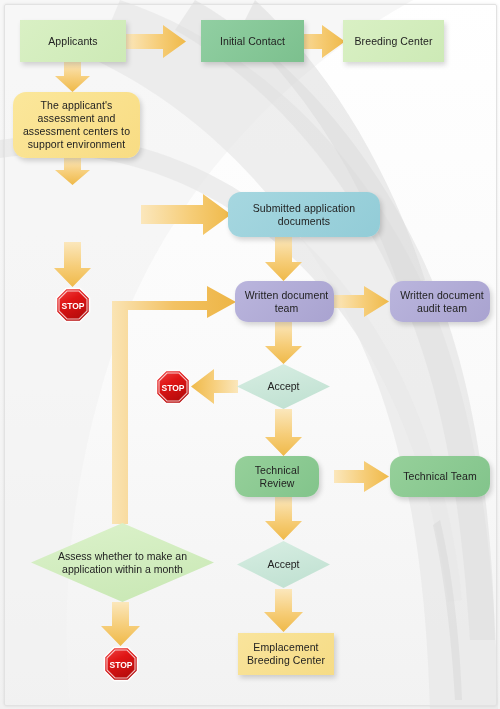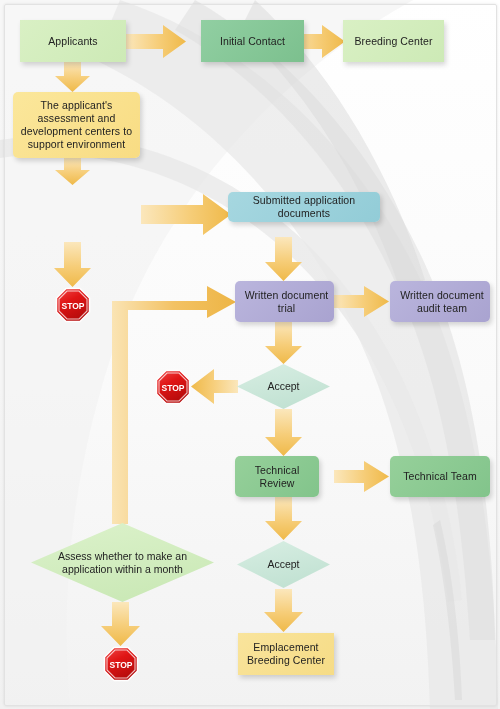--- a/index.html
+++ b/index.html
@@ -28,21 +28,21 @@
     box-sizing:border-box;
     display:flex;align-items:center;justify-content:center;
     text-align:center;
     color:#222;
     font-size:10.5px;
     line-height:13px;
     letter-spacing:.1px;
     padding:2px 5px;
   }
   .rect{ }
-  .round{ border-radius:5px; }
+  .round{ border-radius:13px; }
 
   .sh{ box-shadow:2px 3px 5px rgba(0,0,0,.16); }
 
   
   .f-lightgreen{ background:linear-gradient(135deg,#d9f0c4 0%,#cdeab6 100%);text-align:right; }
   .f-midgreen  { background:linear-gradient(135deg,#91cfa2 0%,#7cc08e 100%); }
   .f-yellowr   { background:linear-gradient(135deg,#fbe79b 0%,#f8dc83 100%); }
   .f-yellowrect{ background:linear-gradient(135deg,#f9e49c 0%,#f6dc86 100%); }
   .f-teal      { background:linear-gradient(135deg,#a6d7e0 0%,#92ccd7 100%); }
   .f-purple    { background:linear-gradient(135deg,#bab5dd 0%,#a9a3d0 100%);padding-left:9px; }
@@ -191,48 +191,48 @@
     <span>Initial Contact</span>
   </div>
 
   <div class="node rect f-lightgreen sh" style="left:343px;top:20px;width:101px;height:42px;">
     <span>Breeding Center</span>
   </div>
 
   <div class="node round f-yellowr sh" style="left:13px;top:92px;width:127px;height:66px;flex-direction:column;">
     <span>The applicant's</span>
     <span>assessment and</span>
-    <span>development centers to</span>
+    <span>assessment centers to</span>
     <span>support environment</span>
   </div>
 
 
   <div class="stop" style="left:55px;top:287px;">
     <svg width="36" height="36" viewBox="0 0 36 36" aria-hidden="true">
       <defs>
         <linearGradient id="sr1" x1="0" y1="0" x2="0.5" y2="1">
           <stop offset="0%" stop-color="#f04a4a"></stop>
             <stop offset="45%" stop-color="#e01515"></stop>
             <stop offset="100%" stop-color="#b60c0c"></stop>
         </linearGradient>
       </defs>
       <polygon points="11,1.5 25,1.5 34.5,11 34.5,25 25,34.5 11,34.5 1.5,25 1.5,11" fill="url(#sr1)" stroke="#ffffff" stroke-width="1.6"></polygon>
       <polygon points="12,4 24,4 32,12 32,24 24,32 12,32 4,24 4,12" fill="none" stroke="#ffffff" stroke-width="1.1" opacity=".75"></polygon>
       <text x="18" y="21.5" font-family="Liberation Sans, sans-serif" font-size="8.5" font-weight="bold" fill="#ffffff" text-anchor="middle">STOP</text>
     </svg>
   </div>
 
-  <div class="node round f-teal sh" style="left:228px;top:192px;width:152px;height:30px;flex-direction:column;">
+  <div class="node round f-teal sh" style="left:228px;top:192px;width:152px;height:45px;flex-direction:column;">
     <span>Submitted application</span>
     <span>documents</span>
   </div>
 
   <div class="node round f-purple sh" style="left:235px;top:281px;width:99px;height:41px;flex-direction:column;">
     <span>Written document</span>
-    <span>trial</span>
+    <span>team</span>
   </div>
 
   <div class="node round f-purple sh" style="left:390px;top:281px;width:100px;height:41px;flex-direction:column;">
     <span>Written document</span>
     <span>audit team</span>
   </div>
 
   <div class="diamond" style="left:236px;top:363px;width:95px;height:47px;">
     <svg width="95" height="47" viewBox="0 0 95 47" aria-hidden="true">
       <defs>

